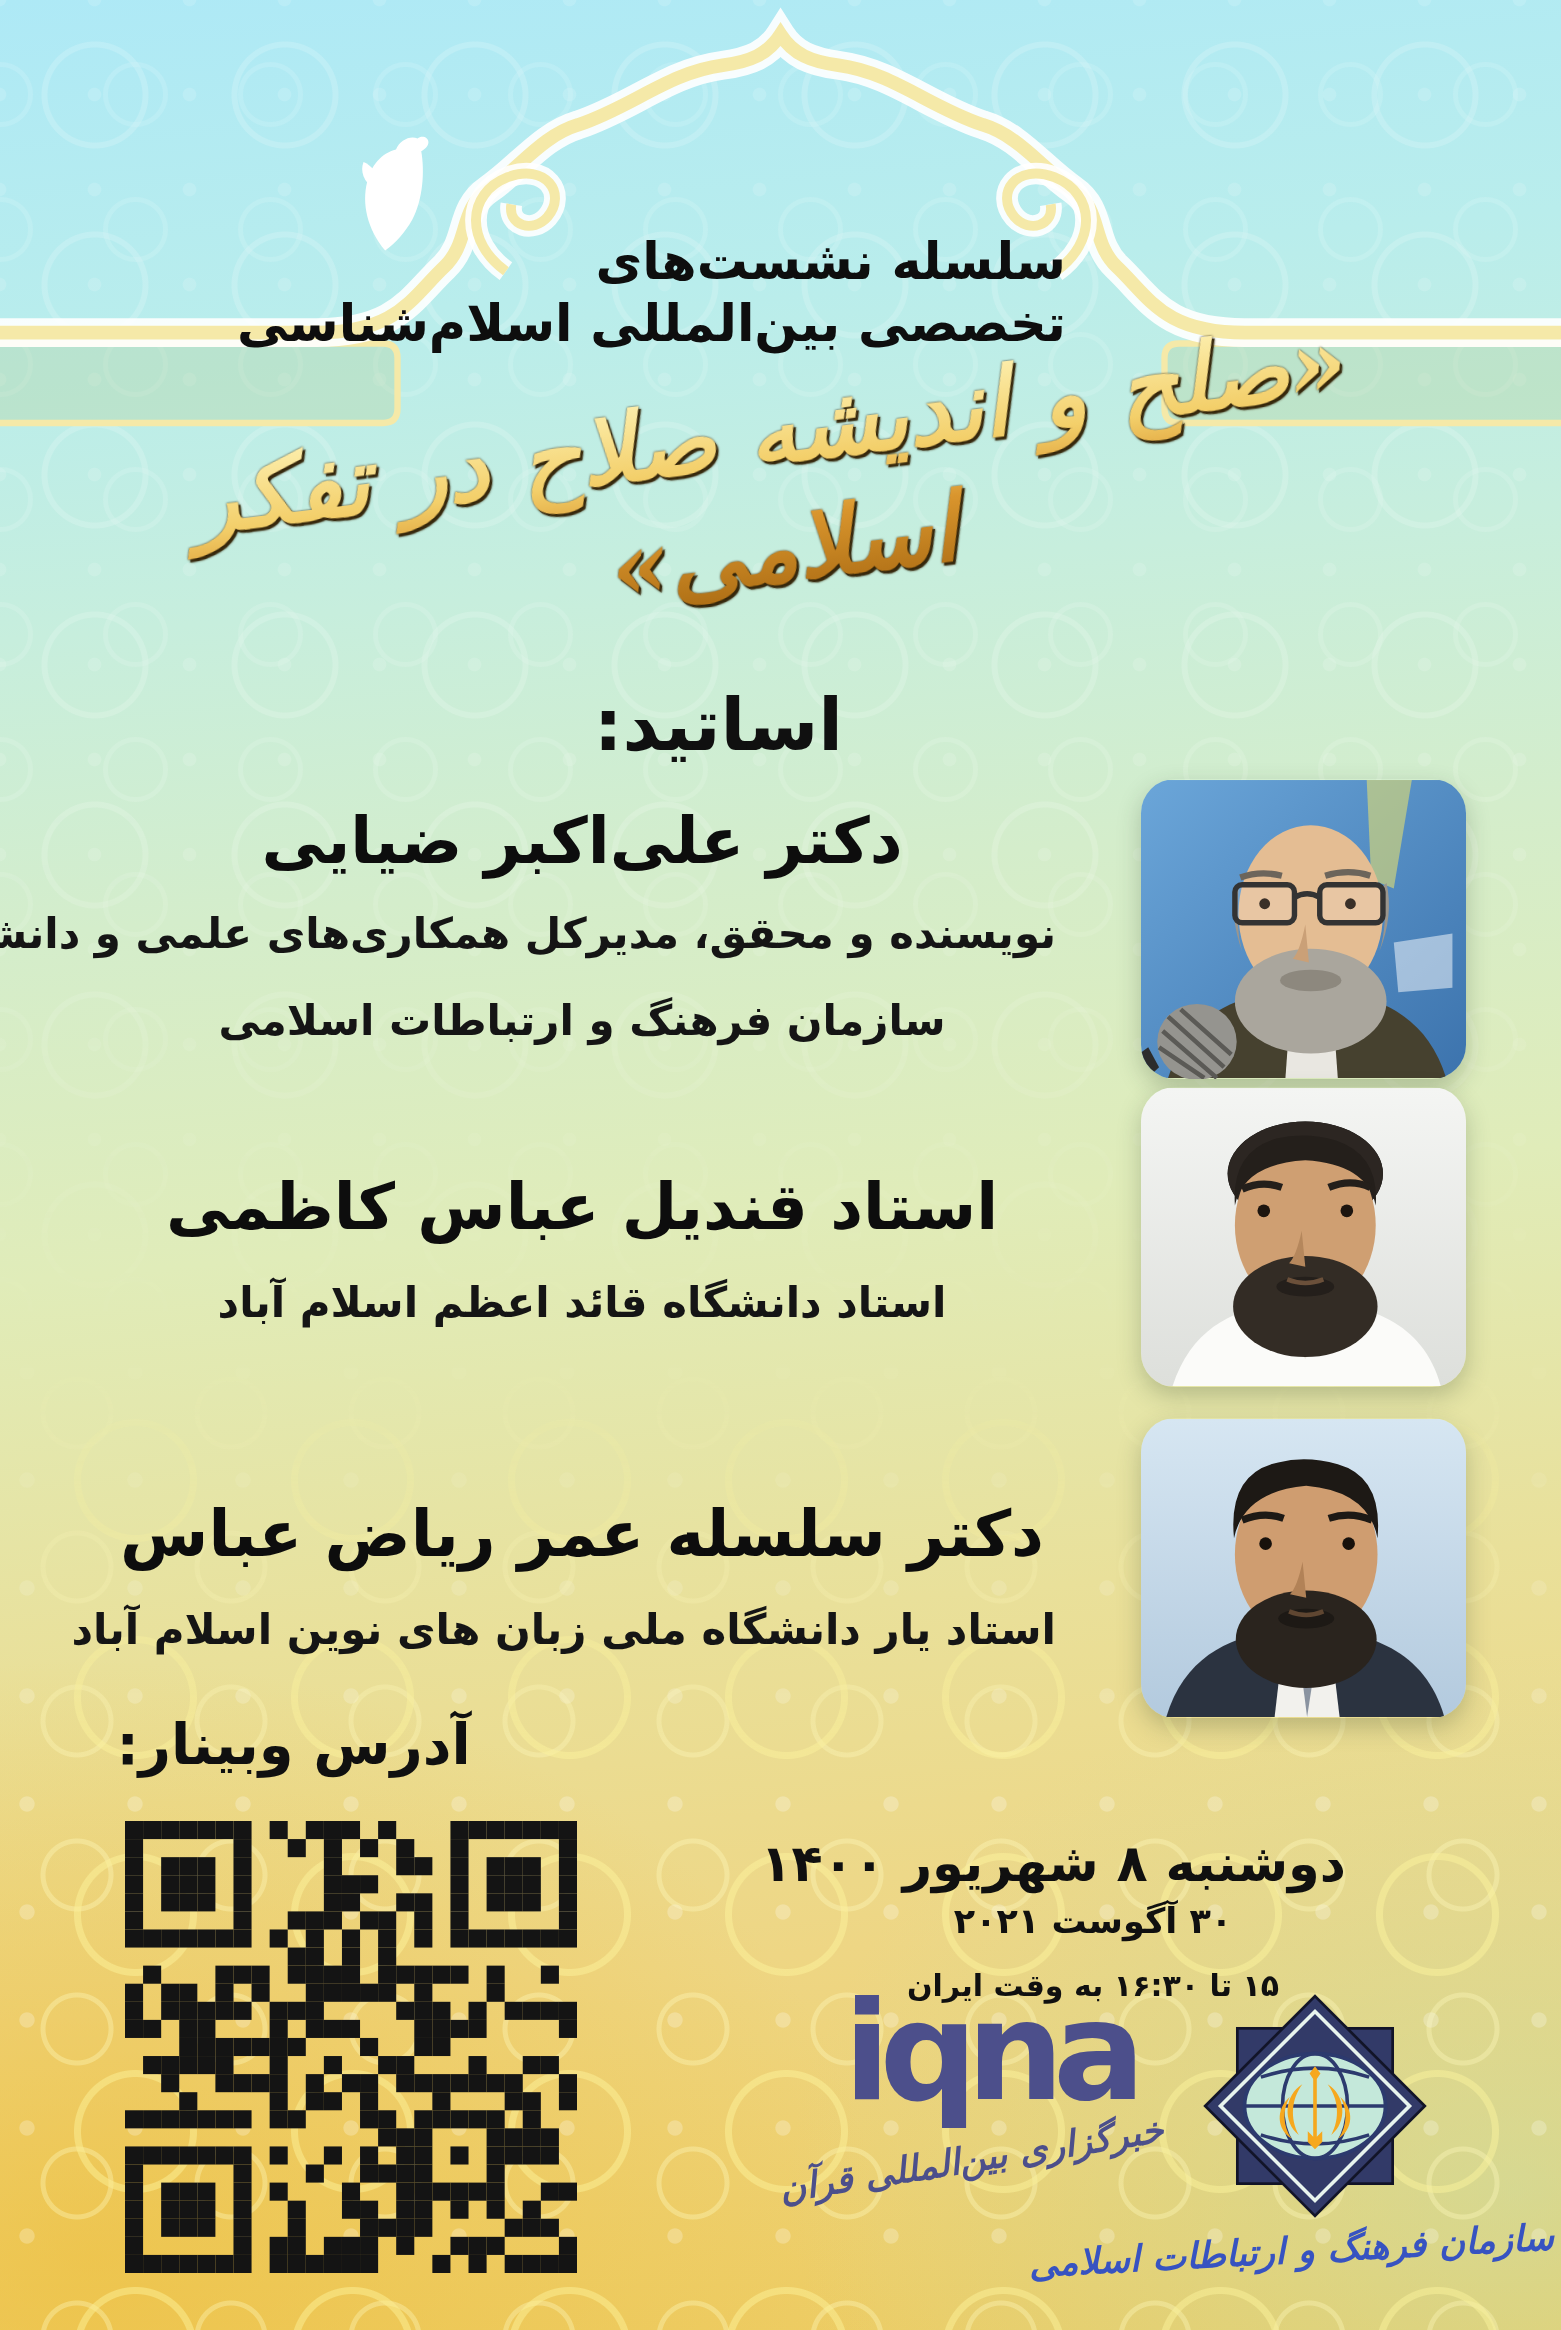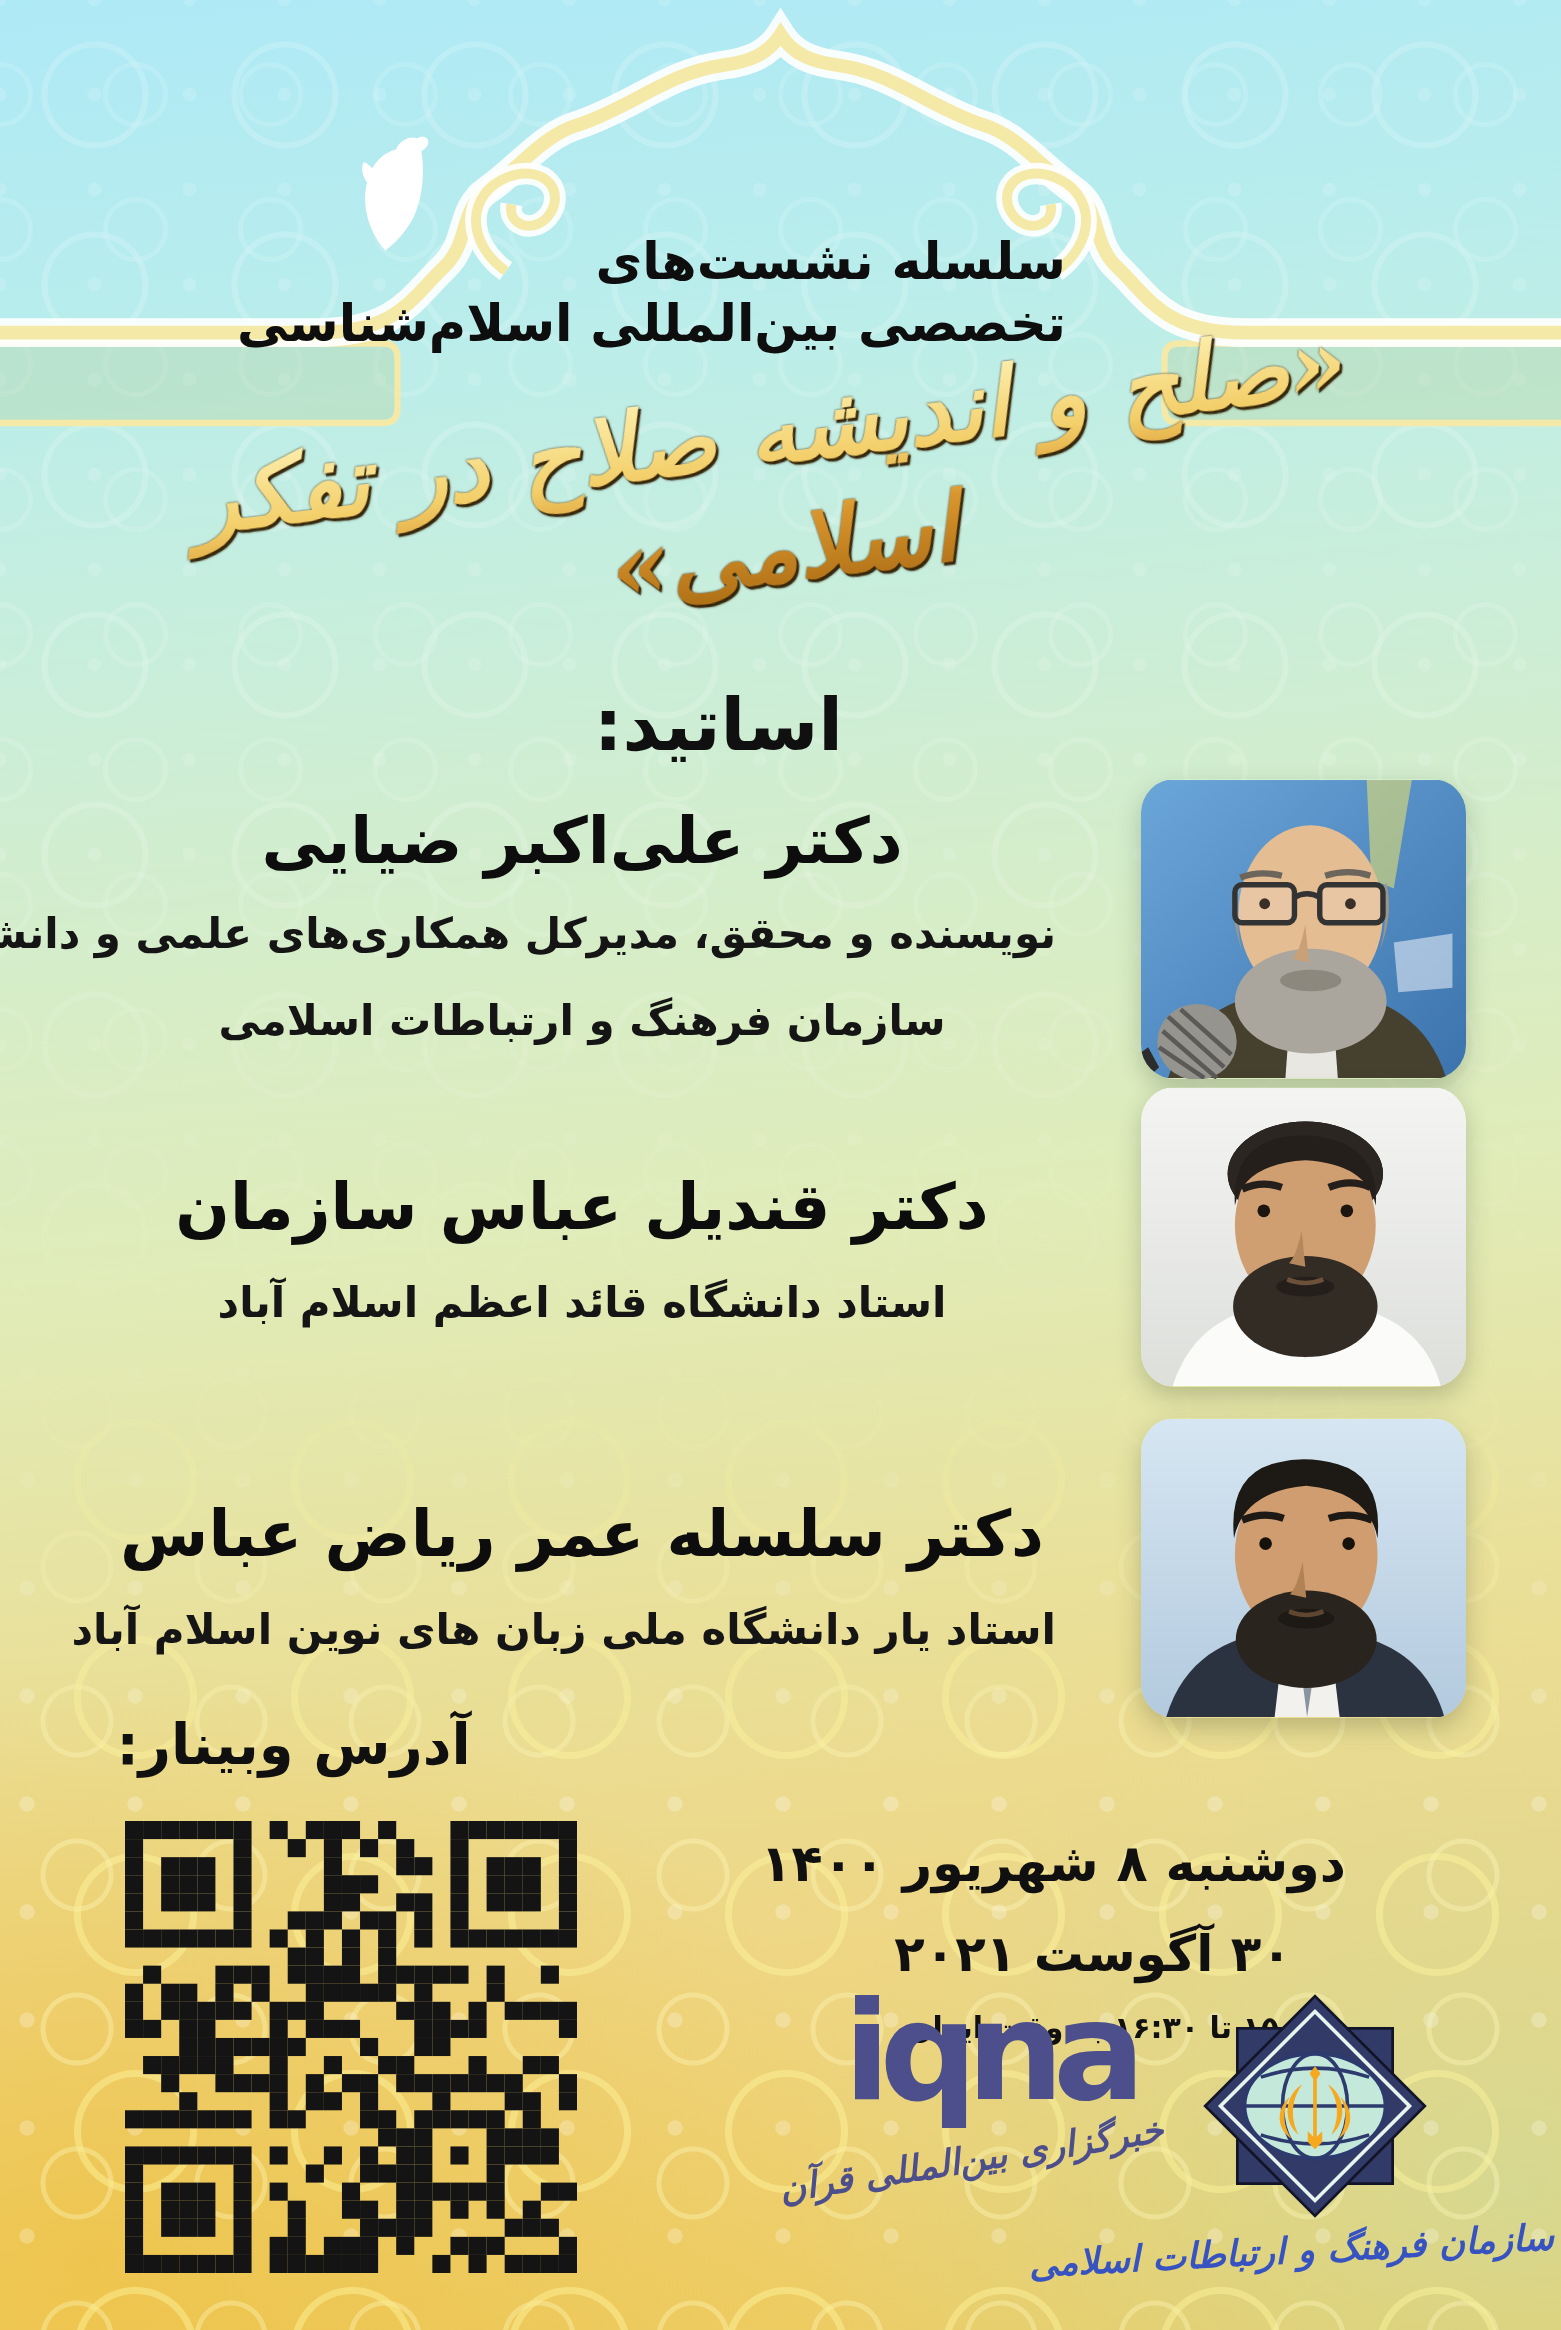--- a/index.html
+++ b/index.html
@@ -47,21 +47,21 @@
   .speaker .photo svg{display:block;width:100%;height:100%;}
   .stext{position:absolute;left:27px;right:425px;direction:rtl;text-align:center;}
   .sname{font-size:64px;font-weight:bold;white-space:nowrap;color:#0d0d0d;}
   .srole{font-size:42px;font-weight:bold;color:#151515;margin-top:34px;white-space:nowrap;}
   
   .webinar{position:absolute;left:54px;top:1712px;width:479px;text-align:center;direction:rtl;
     font-size:56px;font-weight:bold;white-space:nowrap;}
   .qr{position:absolute;left:125px;top:1821px;width:452px;height:452px;}
   .dates{position:absolute;left:840px;top:1834px;width:506px;text-align:center;direction:rtl;font-weight:bold;}
   .date-l1{font-size:51px;white-space:nowrap;}
-  .date-l2{font-size:50px;margin-top:32px;white-space:nowrap;}
+  .date-l2{font-size:35px;margin-top:8px;white-space:nowrap;}
   .date-l3{font-size:30px;margin-top:27px;white-space:nowrap;}
   .iqna{position:absolute;left:813px;top:1983px;width:352px;text-align:center;}
   .iqna-word{font-size:137px;font-weight:bold;line-height:1;color:#4c4f8b;letter-spacing:-11px;}
   .iqna-cap{margin-top:14.5px;font-size:36px;font-weight:bold;color:#4c4f8b;direction:rtl;
     transform:rotate(-9deg);font-family:"DejaVu Serif","Liberation Serif",serif;font-style:italic;white-space:nowrap;}
   .org-star{position:absolute;left:1194px;top:1985px;width:242px;height:242px;}
   .org-cap{position:absolute;left:1111px;top:2227px;width:443px;text-align:center;direction:rtl;
     font-size:36px;font-weight:bold;color:#3753c1;transform:rotate(-3deg);
     font-family:"DejaVu Serif","Liberation Serif",serif;font-style:italic;white-space:nowrap;}
 </style>
@@ -136,21 +136,21 @@
           <circle cx="232" cy="137" r="6" fill="#3a3028"></circle>
         <ellipse cx="62" cy="290" rx="44" ry="42" fill="#95948f"></ellipse>
         <path d="M30 262 L92 318 M24 278 L84 330 M44 254 L100 304 M20 296 L70 330" stroke="#5b5a56" stroke-width="5"></path>
         <path d="M20 318 L-20 356 L-40 330 L8 296 Z" fill="#2c2c2c"></path>
       </svg>
     </div>
   </div>
 
   <div class="speaker" style="top:1087px">
     <div class="stext" style="top:83px">
-      <div class="sname">دکتر قندیل عباس سازمان</div>
+      <div class="sname">استاد قندیل عباس کاظمی</div>
       <div class="srole">استاد دانشگاه قائد اعظم اسلام آباد</div>
     </div>
     <div class="photo">
       <svg viewBox="0 0 360 330">
         <defs>
             <linearGradient id="p2bg" x1="0" y1="0" x2="0" y2="1">
           <stop offset="0" stop-color="#f4f5f3"></stop>
               <stop offset="1" stop-color="#dddfdb"></stop>
             </linearGradient>
           </defs>

